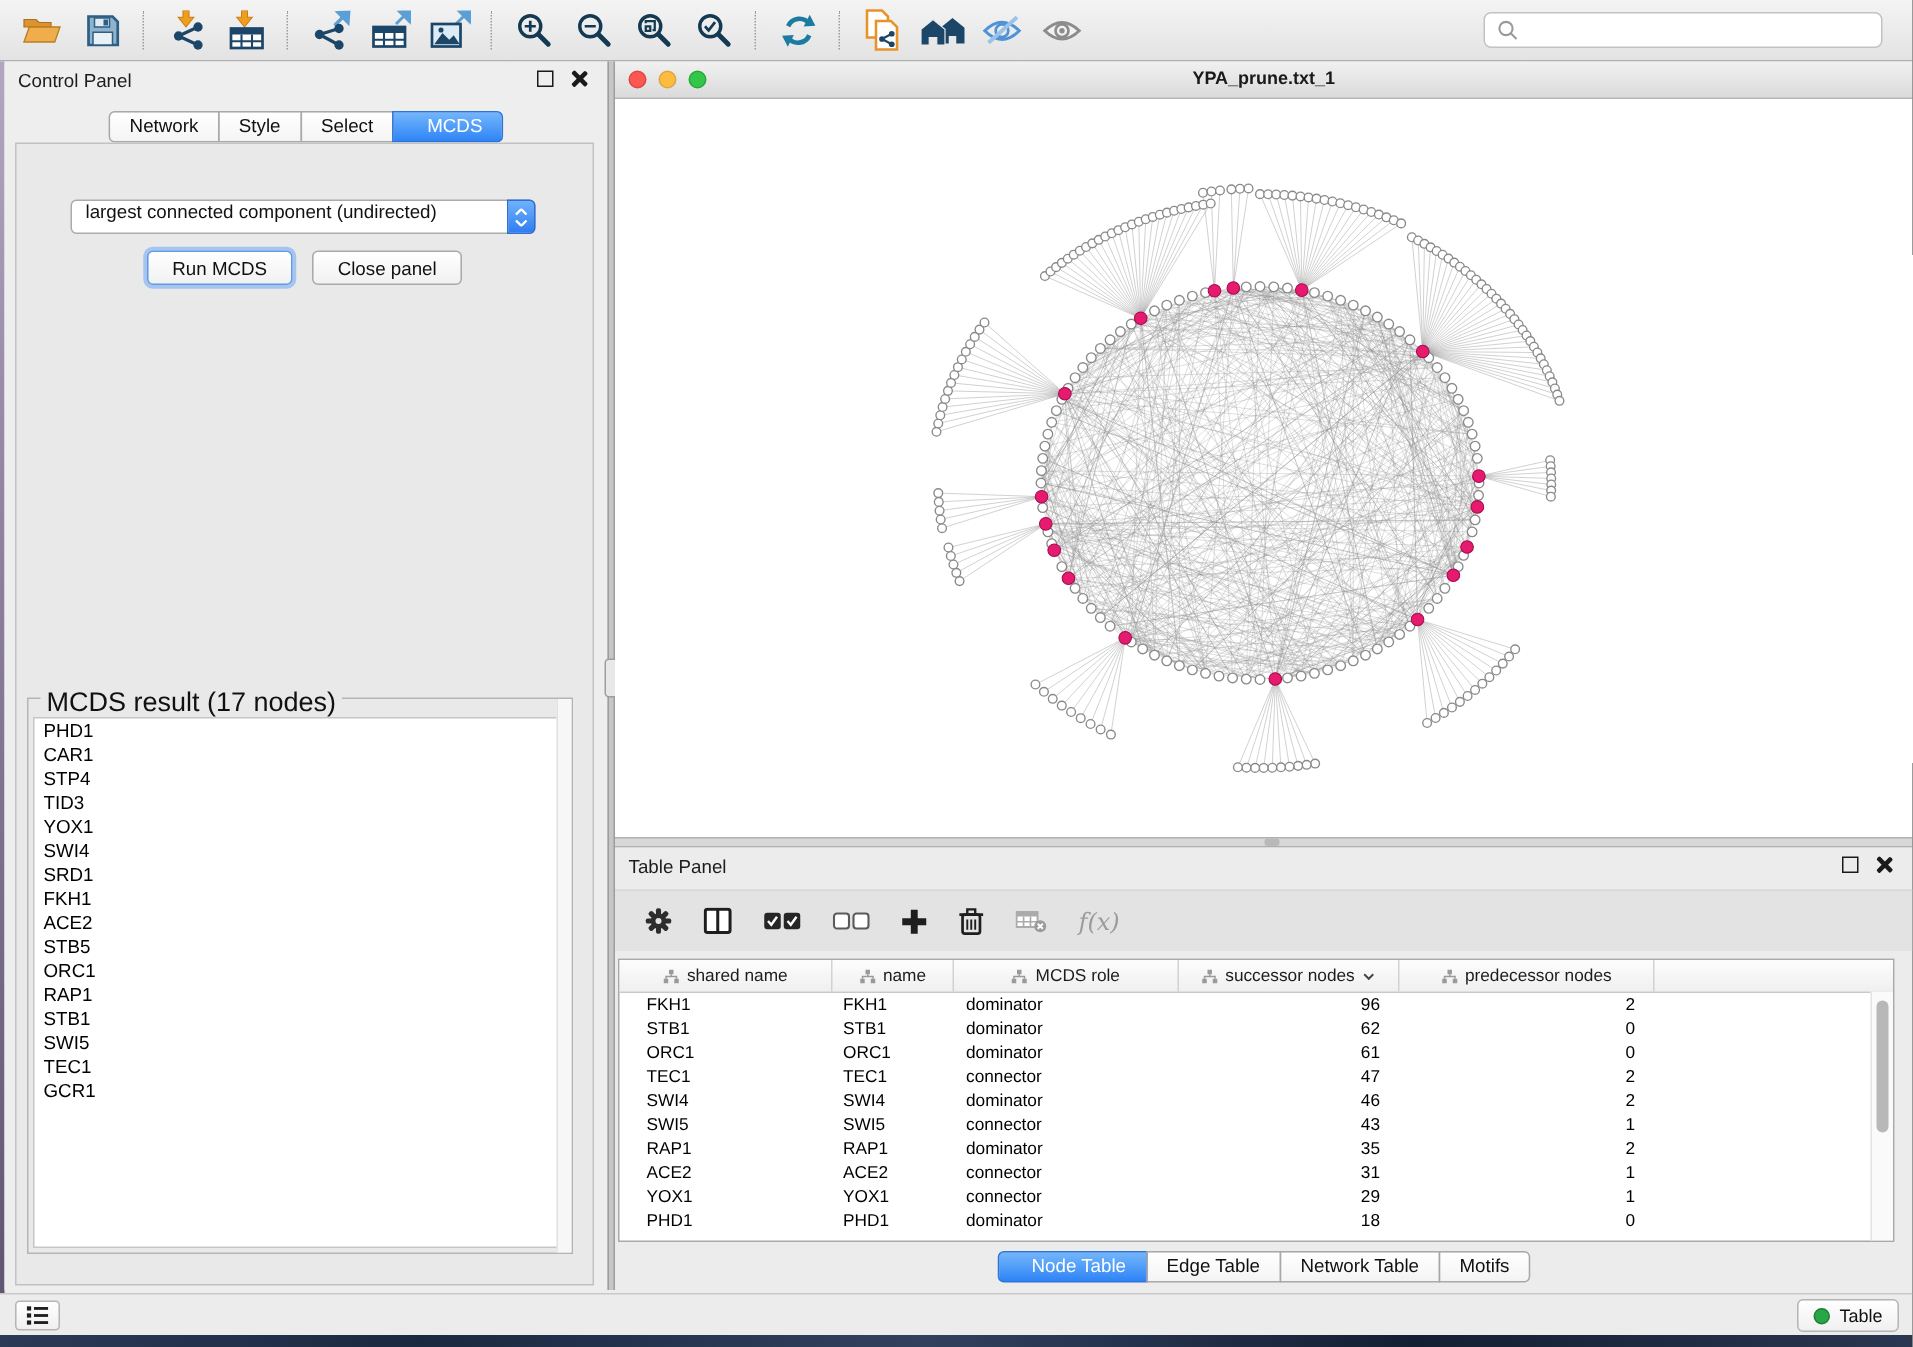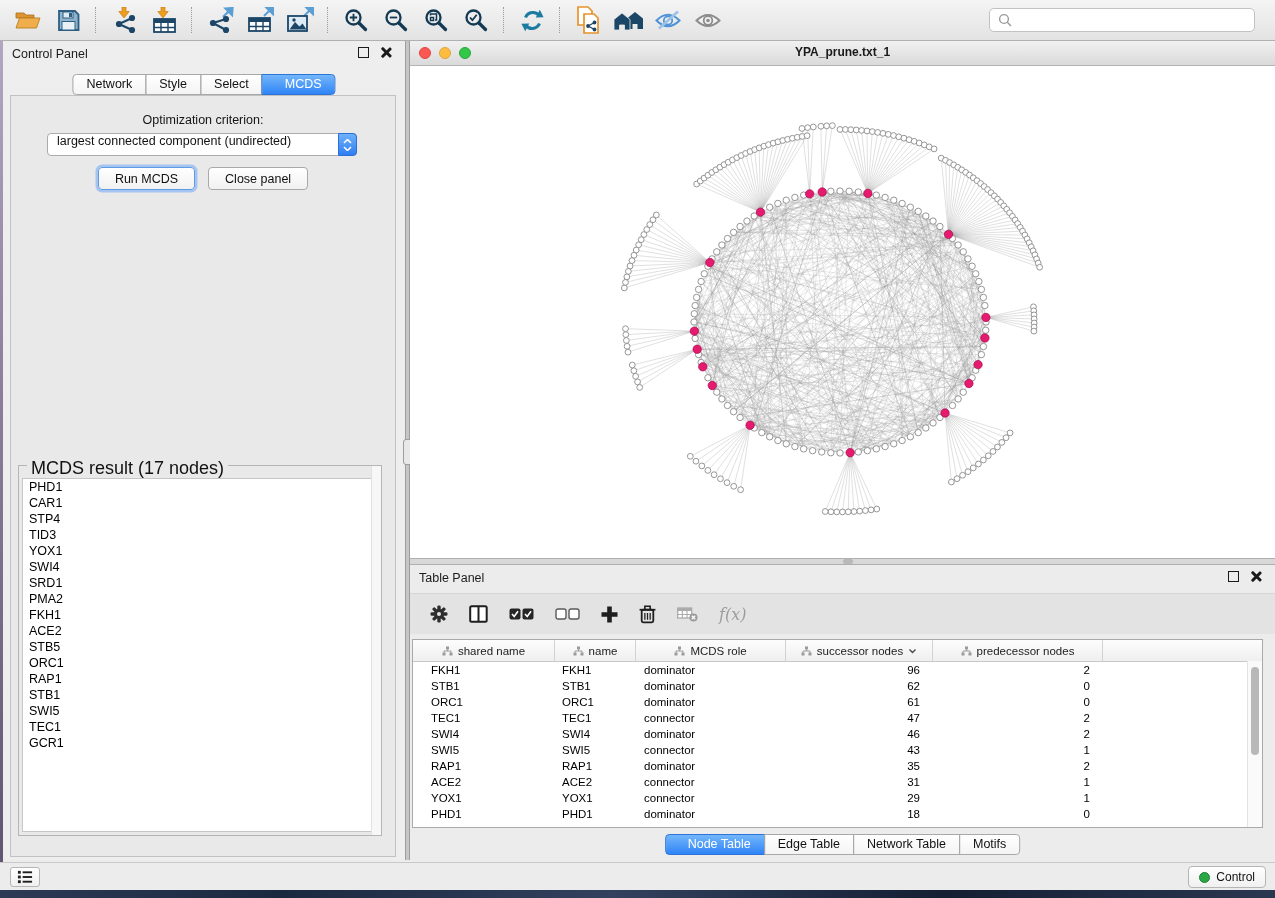--- a/index.html
+++ b/index.html
@@ -258,21 +258,20 @@
         <span class="close-ico"></span>
       </span>
     </div>
     <div class="seg cp-tabs">
         <div class="sg">Network</div>
         <div class="sg">Style</div>
         <div class="sg">Select</div>
         <div class="sg active">MCDS</div>
       </div>
     <div class="cp-inner">
-      <div class="opt-label">Optimization criterion:</div>
       <div class="dropdown">
         <span class="val">largest connected component (undirected)</span>
         <span class="stepper">
           <svg width="9" height="5" viewBox="0 0 9 5">
               <path d="M1 4 4.5 0.5 8 4" fill="none" stroke="#fff" stroke-width="1.6"></path>
             </svg>
           <svg width="9" height="5" viewBox="0 0 9 5">
               <path d="M1 1 4.5 4.5 8 1" fill="none" stroke="#fff" stroke-width="1.6"></path>
             </svg>
         </span>
@@ -284,21 +283,20 @@
       <div class="mcds-group">
         <span class="mcds-legend">MCDS result (17 nodes)</span>
         <div class="mcds-list">
             <div class="mcds-item">PHD1</div>
             <div class="mcds-item">CAR1</div>
             <div class="mcds-item">STP4</div>
             <div class="mcds-item">TID3</div>
             <div class="mcds-item">YOX1</div>
             <div class="mcds-item">SWI4</div>
             <div class="mcds-item">SRD1</div>
-            <div class="mcds-item">PMA2</div>
             <div class="mcds-item">FKH1</div>
             <div class="mcds-item">ACE2</div>
             <div class="mcds-item">STB5</div>
             <div class="mcds-item">ORC1</div>
             <div class="mcds-item">RAP1</div>
             <div class="mcds-item">STB1</div>
             <div class="mcds-item">SWI5</div>
             <div class="mcds-item">TEC1</div>
             <div class="mcds-item">GCR1</div>
           </div>
@@ -1540,18 +1538,18 @@
             <rect x="6" y="2" width="10" height="2"></rect>
           <rect x="1" y="6.5" width="3" height="3"></rect>
             <rect x="6" y="7" width="10" height="2"></rect>
           <rect x="1" y="11.5" width="3" height="3"></rect>
             <rect x="6" y="12" width="10" height="2"></rect>
         </g>
       </svg>
     </button>
     <button class="memory-btn">
       <span class="memdot"></span>
-      <span>Control</span>
+      <span>Table</span>
     </button>
   </div>
 
   <div class="wallpaper"></div>
 </div>
 
 </body></html>

